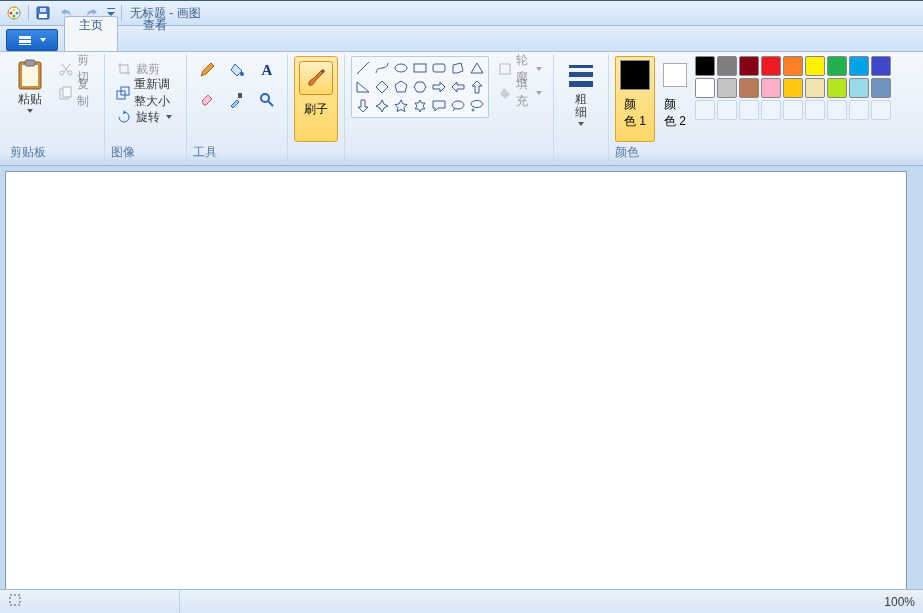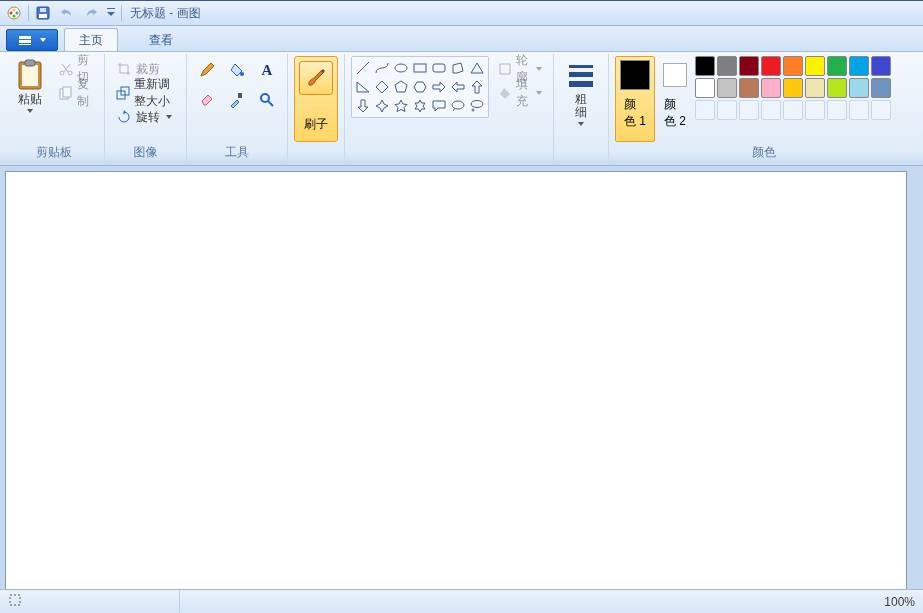--- a/index.html
+++ b/index.html
@@ -6,26 +6,26 @@
 body{width:923px;height:613px;overflow:hidden;background:#fff;display:flex;flex-direction:column}
 .title-bar{height:26px;background:linear-gradient(#e8f1fb,#cfe2f7);display:flex;align-items:center;padding:7px 4px;border-top:1px solid #3b5a82;border-bottom:1px solid #9fb9d6;gap:4px}
 .title-bar .qat-btn{width:20px;height:20px;display:flex;align-items:center;justify-content:center;border-radius:2px;color:#3b5a82}
 .title-bar .qat-btn.disabled{opacity:.45}
 .title-bar .sep{width:1px;height:16px;background:#a8c0dc}
 .title-text{color:#3f5f89;padding-left:4px}
 .tabs-row{height:26px;background:linear-gradient(#e3eefb,#cfe2f7);display:flex;align-items:flex-end;padding-left:6px;border-bottom:1px solid #a6bdd9}
 .file-btn{background:#1b66c9;background:linear-gradient(#3a8ae6,#1862c6);color:#fff;height:22px;width:52px;display:flex;align-items:center;justify-content:center;border-radius:2px;margin-right:6px;border:1px solid #17539e}
 .file-btn .bar{display:inline-block;width:12px;height:9px;background:linear-gradient(#fff 0 3px,transparent 3px 4px,#fff 4px 7px,transparent 7px 8px,#fff 8px 11px);margin-right:5px}
 .file-btn .tri{width:0;height:0;border-left:3px solid transparent;border-right:3px solid transparent;border-top:4px solid #fff;margin-left:4px}
-.tab{height:23px;padding:10px 14px;display:flex;align-items:center;color:#335a8c;border:1px solid transparent;border-bottom:none;margin-right:16px}
+.tab{height:23px;padding:17px 14px;display:flex;align-items:flex-end;color:#335a8c;border:1px solid transparent;border-bottom:none;margin-right:10px}
 .tab.active{background:#f3f7fc;border-color:#a3bad8;border-top-left-radius:3px;border-top-right-radius:3px;color:#2d547f}
 .ribbon{height:114px;background:linear-gradient(#f4f8fd,#e1ecf9 88%,#c9dbf1);display:flex;border-bottom:1px solid #9db8d6;padding:2px 4px 0}
 .group{display:flex;flex-direction:column;padding:0 6px;border-right:1px solid #c8daee;height:108px}
 .group-body{flex:1;display:flex;align-items:flex-start;gap:4px;padding-top:2px}
-.group-label{text-align:center;color:#5a7aa0;height:18px;line-height:16px}
+.group-label{color:#5a7aa0;height:18px;line-height:16px}
 .big-btn{display:flex;flex-direction:column;align-items:center;justify-content:flex-start;padding:2px 4px;border:1px solid transparent;border-radius:2px;min-width:40px;height:86px}
 .big-btn .ic{width:32px;height:32px;display:flex;align-items:center;justify-content:center;margin-bottom:2px}
 .big-btn .lbl{text-align:center;color:#3a3a3a;line-height:13px}
 .big-btn .drop{width:0;height:0;border-left:3px solid transparent;border-right:3px solid transparent;border-top:4px solid #555;margin-top:3px}
 .small-rows{display:flex;flex-direction:column;gap:2px;padding-top:2px}
 .small-btn{display:flex;align-items:center;height:22px;padding:0 4px;gap:4px;color:#3a3a3a;border:1px solid transparent;border-radius:2px}
 .small-btn.disabled{opacity:.5}
 .small-btn .ic16{width:16px;height:16px;display:flex;align-items:center;justify-content:center}
 .small-btn .tri{width:0;height:0;border-left:3px solid transparent;border-right:3px solid transparent;border-top:4px solid #555;margin-left:2px}
 .tool-grid{display:grid;grid-template-columns:repeat(3,28px);grid-auto-rows:28px;gap:2px}
@@ -219,21 +219,21 @@
 
   <div class="group" style="border-right:1px solid #c8daee">
     <div class="group-body">
       <div class="brush-btn">
         <div class="ic">
           <svg width="26" height="26" viewBox="0 0 26 26">
               <path d="M6 20c-1-4 2-5 5-7l8-8 2 2-8 8c-2 3-3 6-7 5z" fill="#e07a2e" stroke="#a04f10"></path>
               <path d="M19 5l2 2" stroke="#555" stroke-width="3"></path>
             </svg>
         </div>
-        <span class="lbl" style="margin-top:21px">刷子</span>
+        <span class="lbl" style="margin-top:6px">刷子</span>
         <span class="drop"></span>
       </div>
     </div>
     <div class="group-label">&nbsp;</div>
   </div>
 
   <div class="group">
     <div class="group-body">
       <div class="shapes-box">
         <div class="shp">

